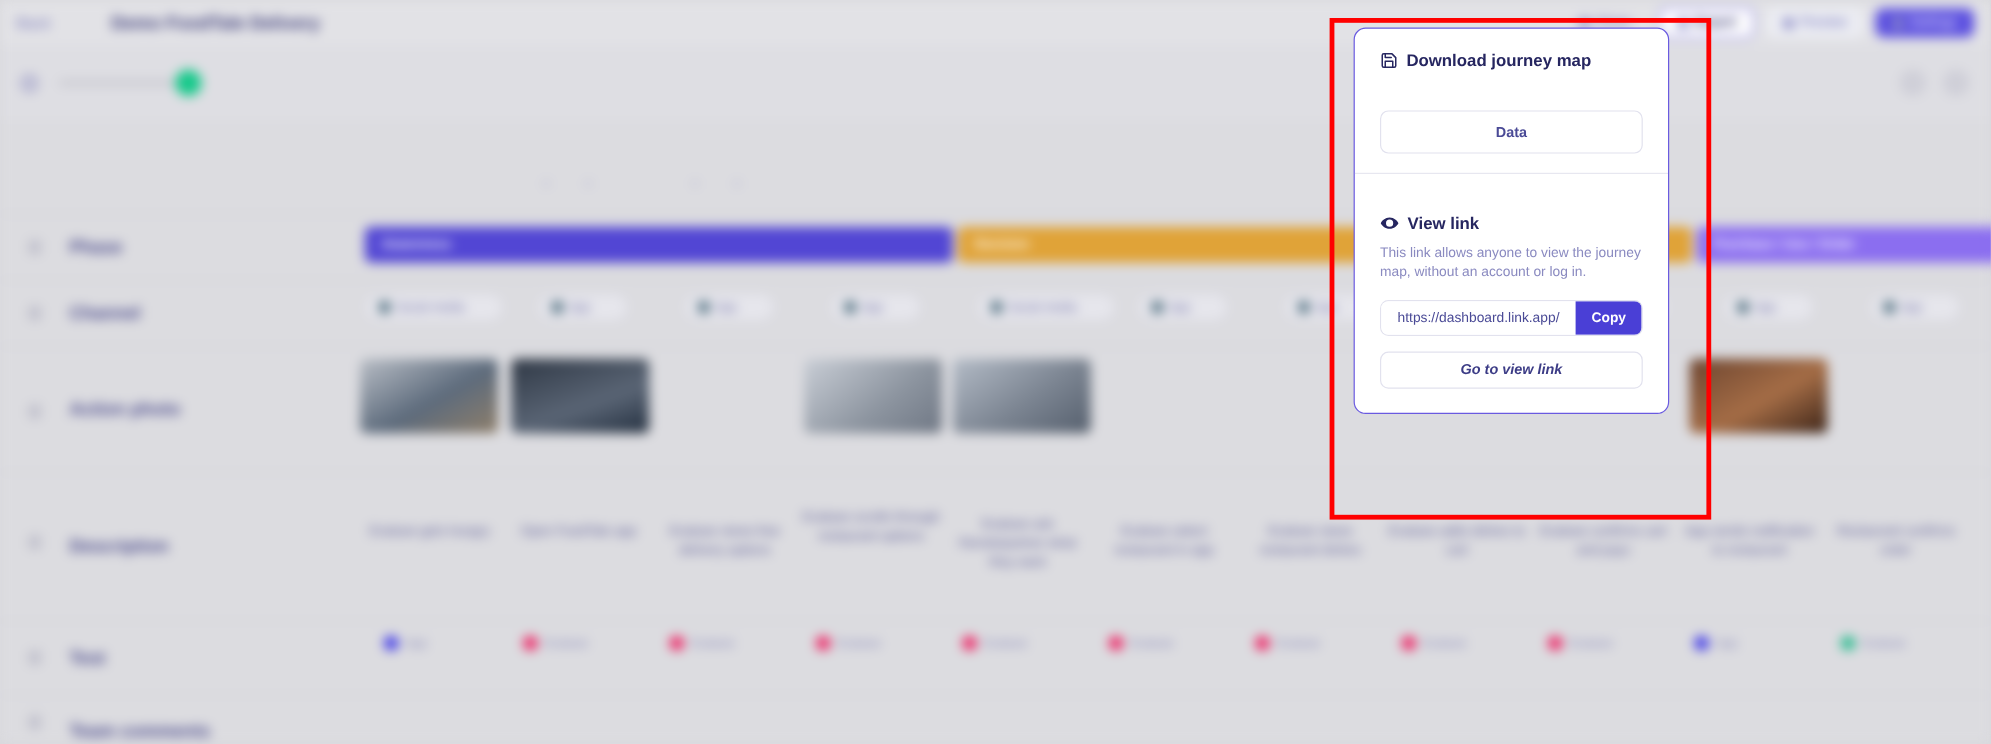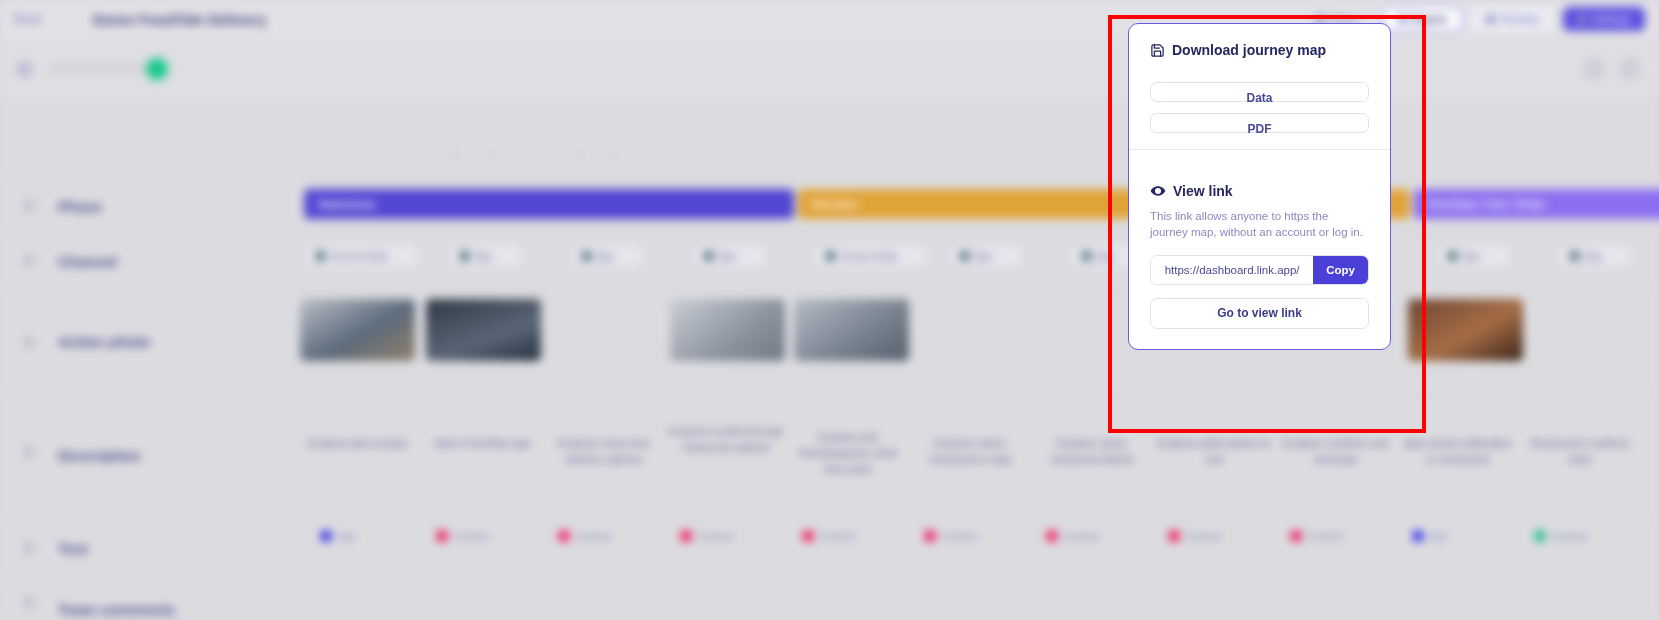--- a/index.html
+++ b/index.html
@@ -269,30 +269,30 @@
     padding-bottom: 20px;
   }
 
   .pop-heading {
     display: flex;
     align-items: center;
     gap: 7px;
     font-size: 14px;
     font-weight: 700;
     color: #262660;
-    margin-bottom: 24px;
+    margin-bottom: 34px;
   }
   .pop-heading.view { margin-bottom: 9px; margin-top: 16px; }
 
   .ico { flex: 0 0 auto; display: block; }
 
   .pop-btn {
     display: block;
     width: 100%;
-    height: 20px;
+    height: 36px;
     line-height: 30px;
     text-align: center;
     background: #ffffff;
     border: 1px solid #e2e2ee;
     border-radius: 7px;
     font-size: 12px;
     font-weight: 600;
     color: #4a4a96;
     margin-bottom: 11px;
     font-family: "Liberation Sans", sans-serif;
@@ -346,20 +346,21 @@
     line-height: 29px;
     text-align: center;
     background: #fff;
     border: 1px solid #e2e2ee;
     border-radius: 7px;
     font-size: 12px;
     font-weight: 700;
     color: #3c3c86;
     cursor: pointer;
     font-family: "Liberation Sans", sans-serif;
+    font-style: italic;
   }
 </style>
 </head>
 <body>
 
 <div id="root">
 
   <div class="bg-app">
 
     <div class="bg-topbar">
@@ -573,33 +574,32 @@
     <div class="pop-section">
       <div class="pop-heading">
         <svg class="ico" width="15" height="15" viewBox="0 0 24 24" fill="none" stroke="#262660" stroke-width="2" stroke-linecap="round" stroke-linejoin="round">
           <path d="M19 21H5a2 2 0 0 1-2-2V5a2 2 0 0 1 2-2h11l5 5v11a2 2 0 0 1-2 2z"></path>
           <polyline points="17 21 17 13 7 13 7 21"></polyline>
           <polyline points="7 3 7 8 15 8"></polyline>
         </svg>
         <span>Download journey map</span>
       </div>
       <button class="pop-btn">Data</button>
-      <button class="pop-btn">PDF</button>
     </div>
 
     <div class="pop-section lower">
       <div class="pop-heading view">
         <svg class="ico" width="16" height="16" viewBox="0 0 24 24" fill="#262660">
           <path d="M12 5C6.5 5 2.2 9.1 1 12c1.2 2.9 5.5 7 11 7s9.8-4.1 11-7c-1.2-2.9-5.5-7-11-7zm0 11.5A4.5 4.5 0 1 1 12 7.5a4.5 4.5 0 0 1 0 9z"></path>
           <circle cx="12" cy="12" r="2.4" fill="#ffffff"></circle>
         </svg>
         <span>View link</span>
       </div>
 
-      <div class="pop-desc">This link allows anyone to https the journey map, without an account or log in.</div>
+      <div class="pop-desc">This link allows anyone to view the journey map, without an account or log in.</div>
 
       <div class="link-row">
         <div class="link-url">https://dashboard.link.app/</div>
         <button class="copy-btn">Copy</button>
       </div>
 
       <button class="goto-btn">Go to view link</button>
     </div>
   </div>
 

